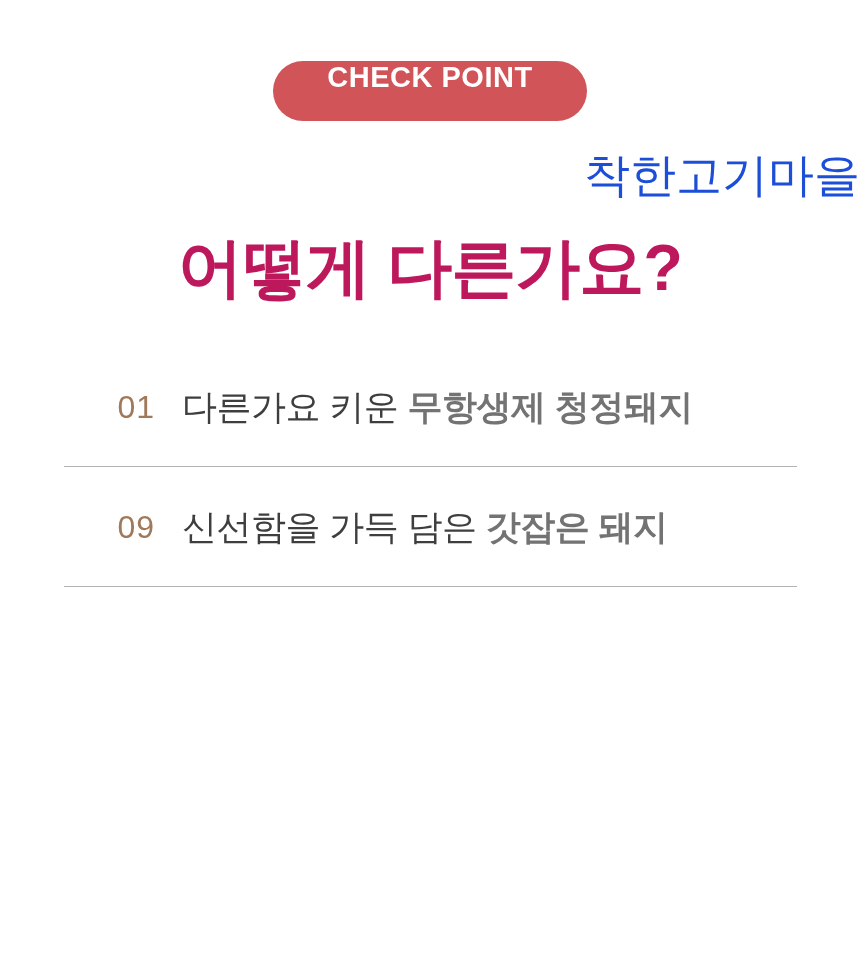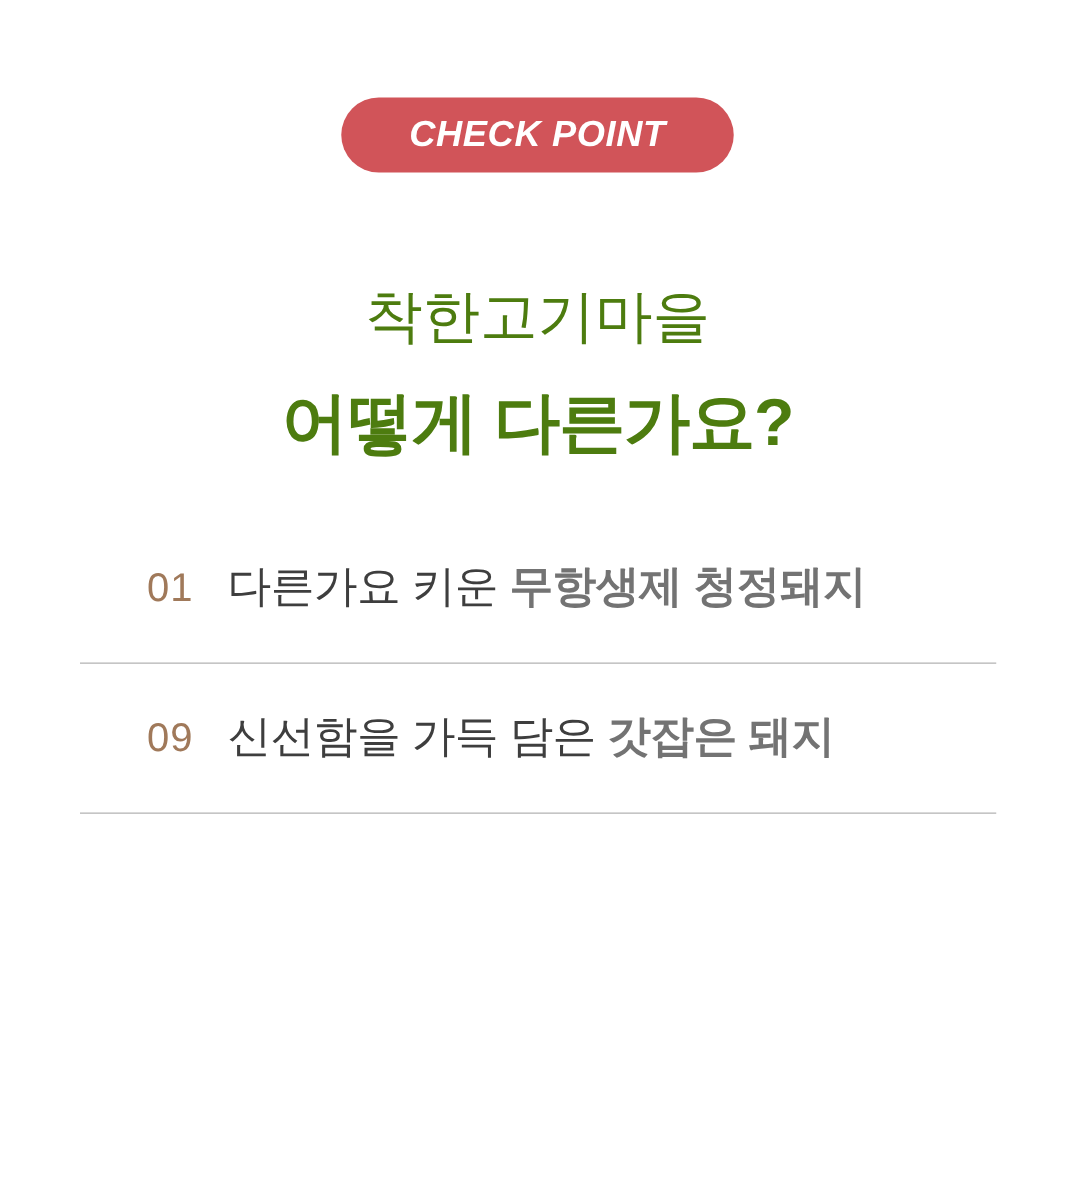--- a/index.html
+++ b/index.html
@@ -9,48 +9,46 @@
     height: 956px;
     margin: 0 auto;
     background: #ffffff;
     font-family: "Liberation Sans", "DejaVu Sans", sans-serif;
     overflow: hidden;
     position: relative;
   }
   .badge {
     width: 314px;
     height: 60px;
-    margin: 78px auto 0 auto;
+    margin: 61px auto 0 auto;
     border-radius: 30px;
     background: #d15459;
     display: flex;
-    align-items: center;
     justify-content: center;
-    font-style: italic;
   }
   .badge-label {
     color: #ffffff;
     font-size: 29px;
     font-weight: 700;
     letter-spacing: 0.5px;
   }
   .subtitle {
-    margin-top: 88px;
-    text-align: center;
+    margin-top: 27px;
+    text-align: right;
     font-size: 46px;
     font-weight: 300;
-    color: #4d7c0f;
+    color: #1d4ed8;
     line-height: 1.2;
   }
   .title {
     margin-top: 26px;
     text-align: center;
-    font-size: 53px;
+    font-size: 65px;
     font-weight: 800;
-    color: #4d7c0f;
+    color: #be185d;
     line-height: 1.2;
     letter-spacing: -1px;
   }
   .checkpoint-list {
     width: 733px;
     margin: 40px auto 0 auto;
   }
   .checkpoint-row {
     height: 120px;
     display: flex;

